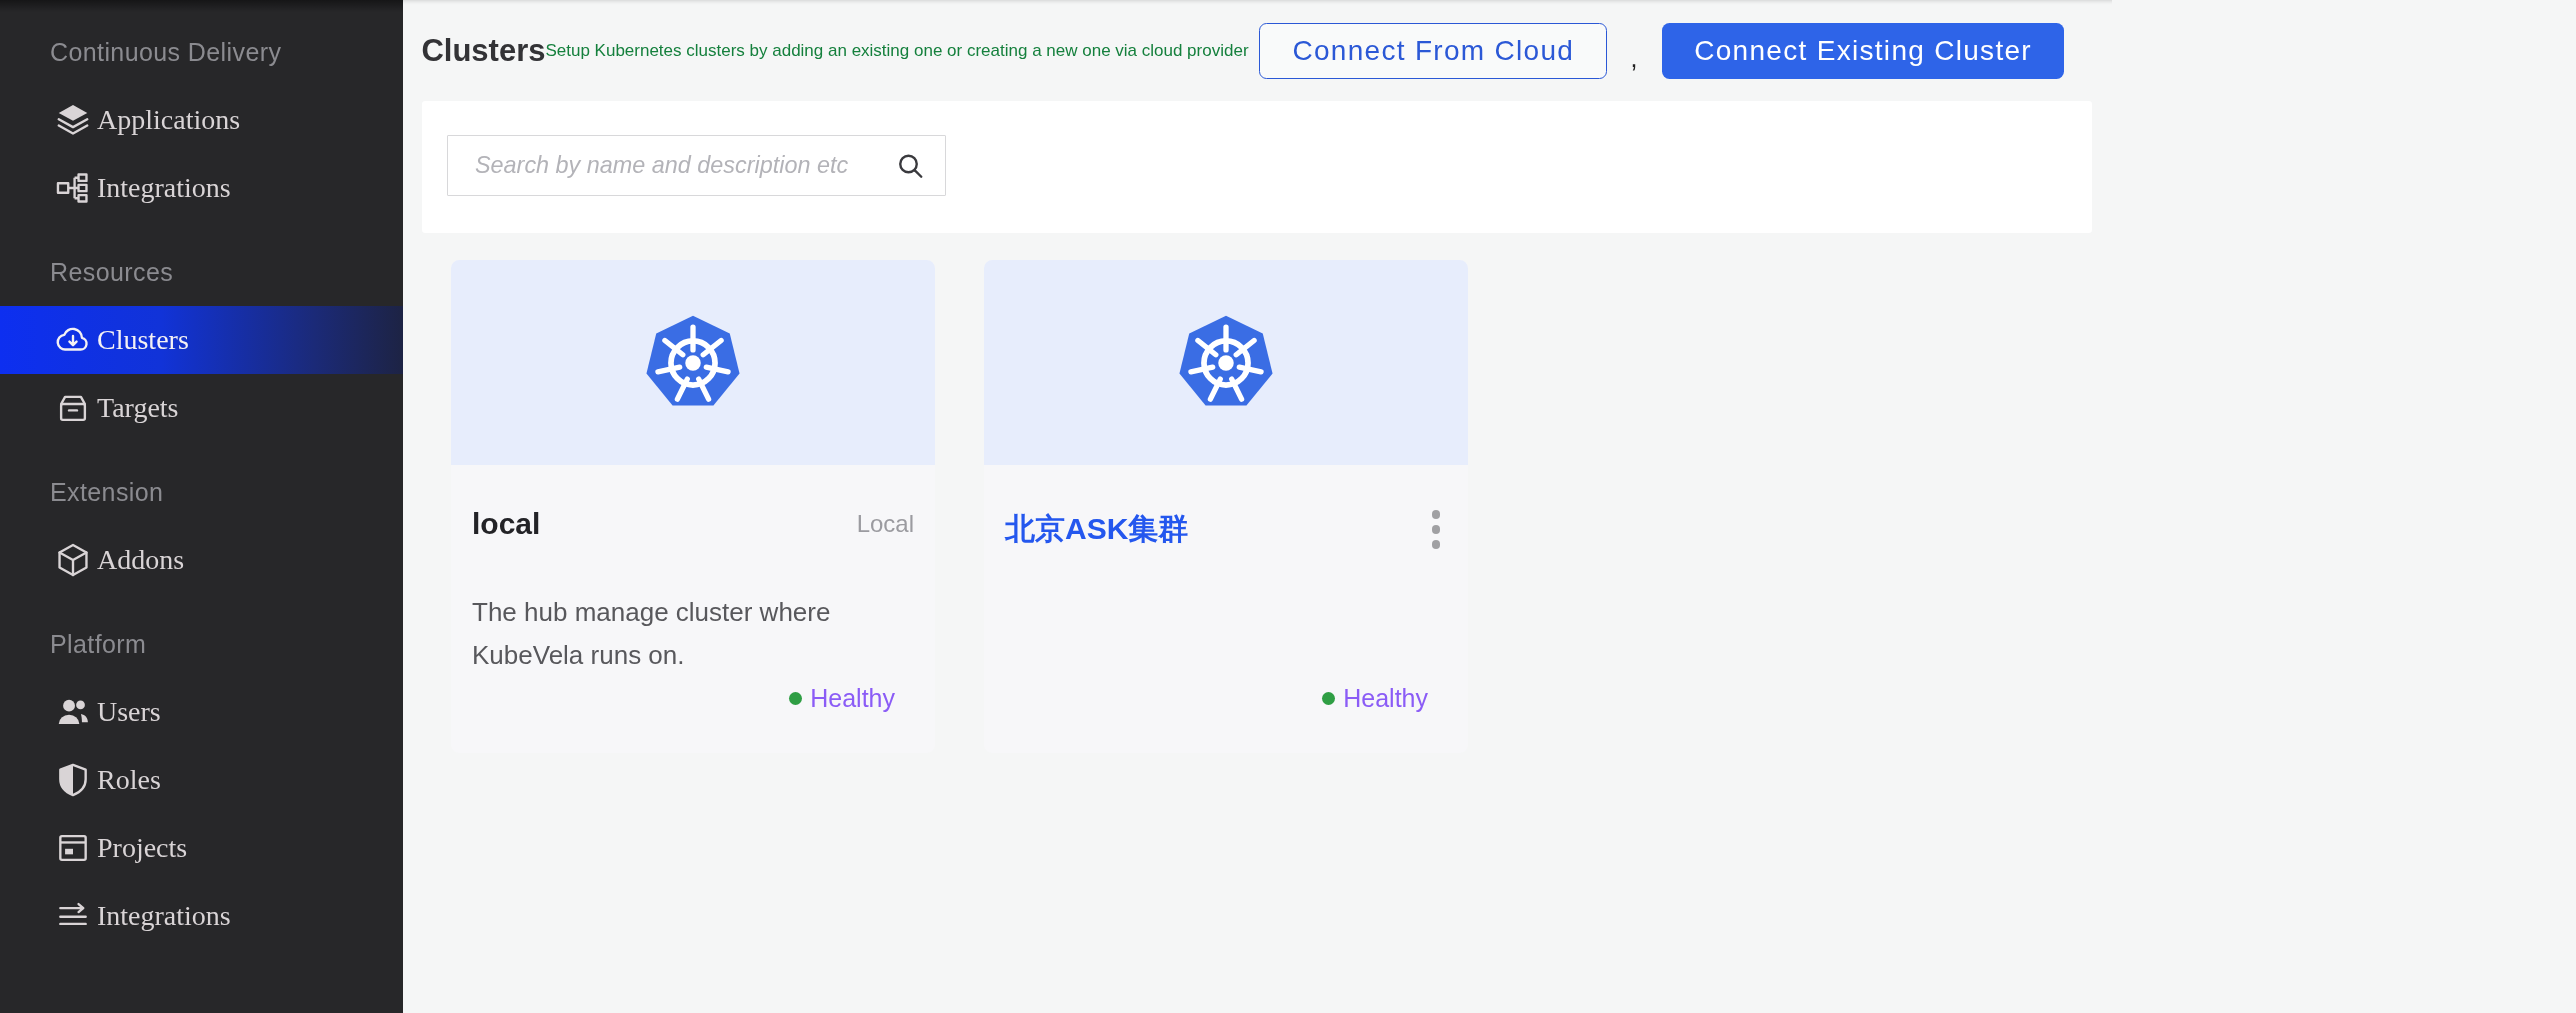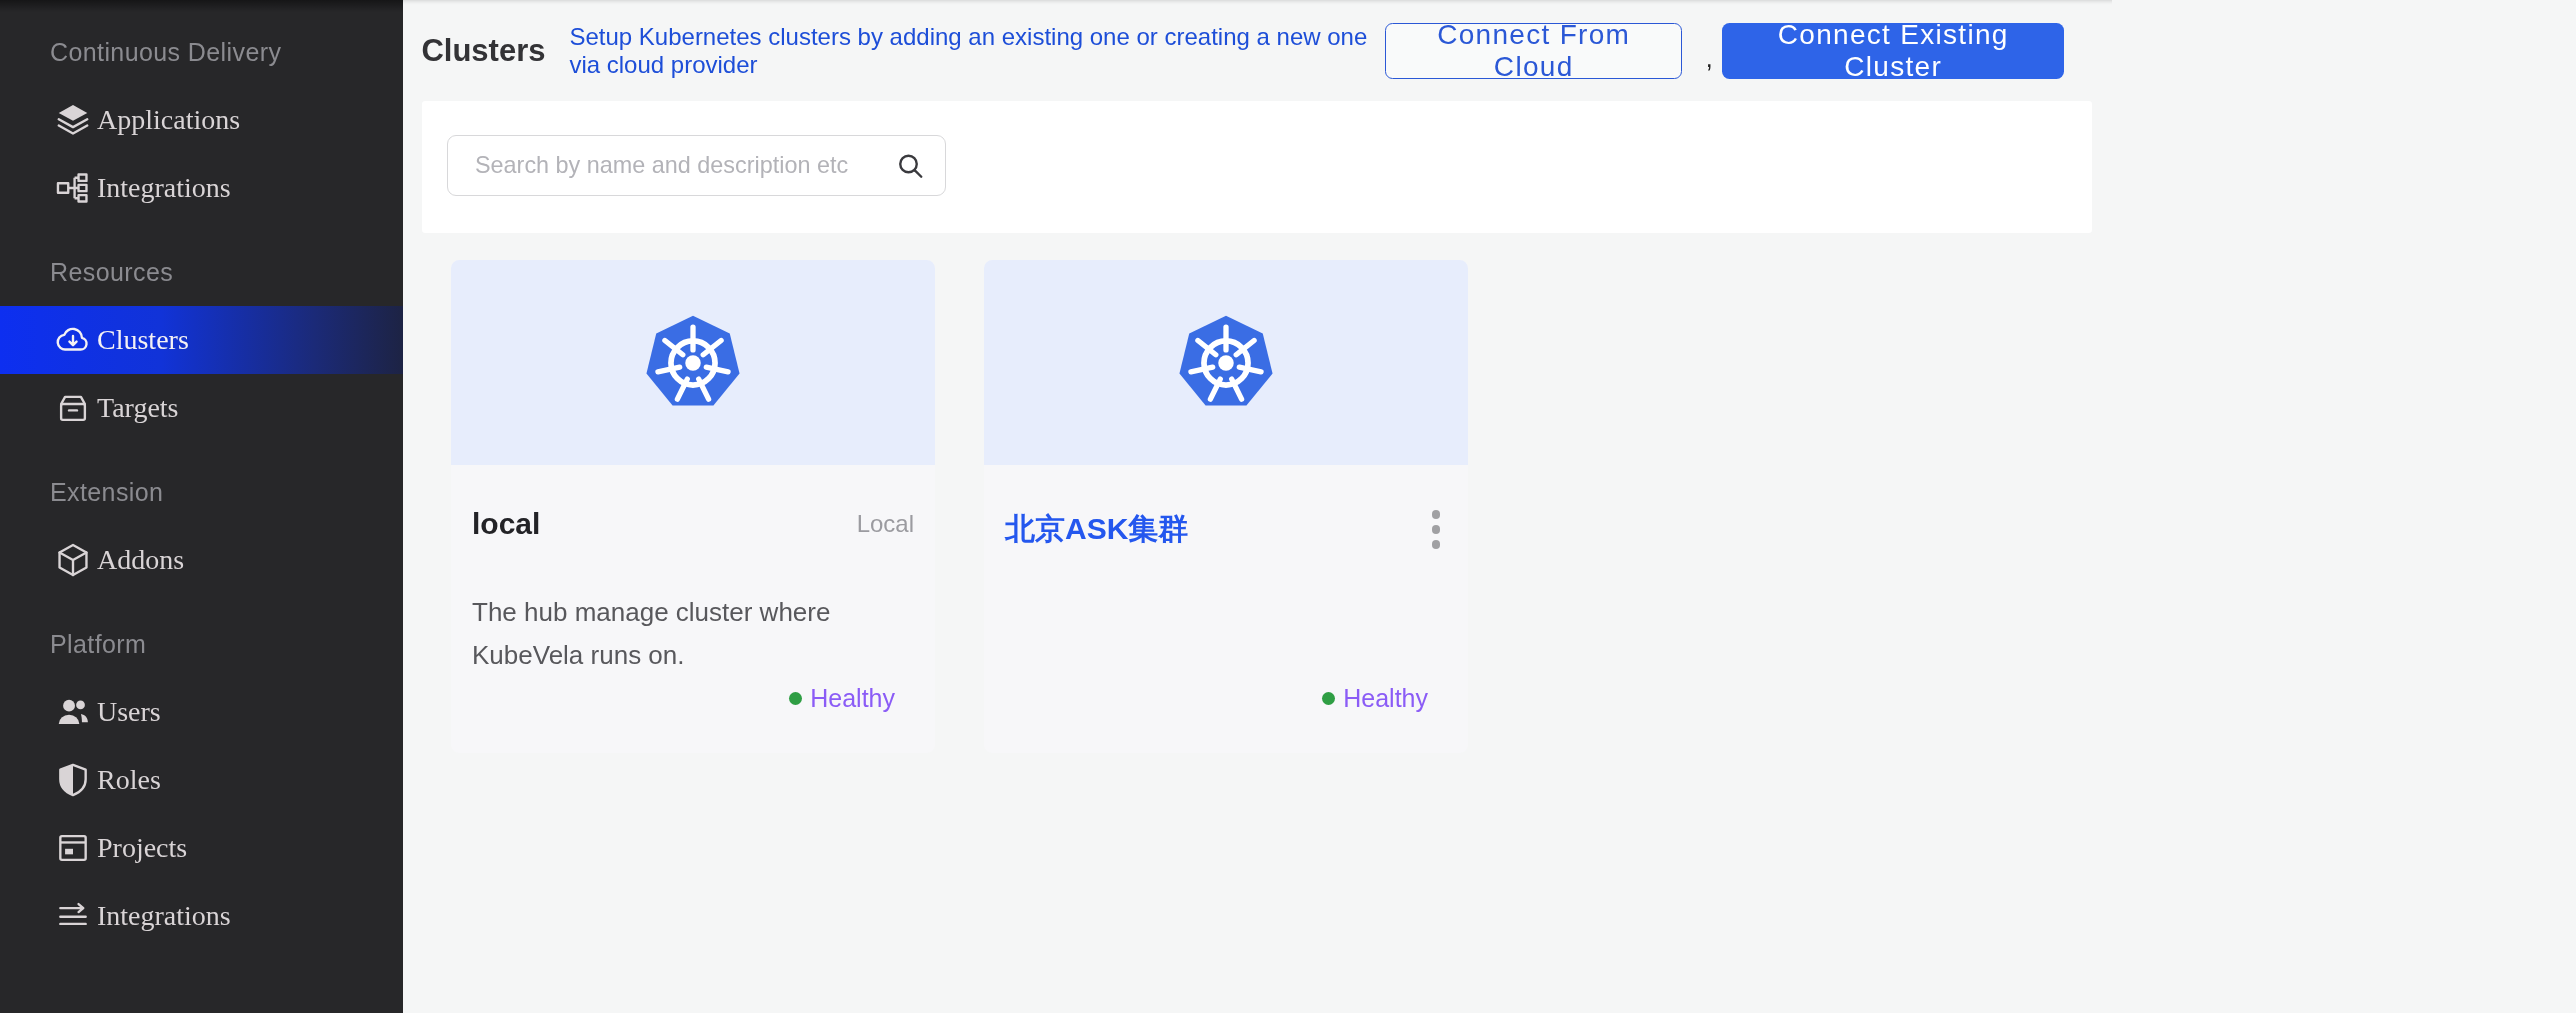--- a/index.html
+++ b/index.html
@@ -48,52 +48,53 @@
     flex: 1; height: 100%;
     background: #f5f6f6;
     box-shadow: inset 0 5.8px 5.8px -5.8px rgba(0,0,0,0.22);
   }
   .page-header {
     height: 101px;
     display: flex; align-items: center;
     padding: 0 48px 0 18.4px;
   }
   .page-title { font-size: 31px; font-weight: bold; color: #333336; }
-  .page-subtitle { margin-left: 24px; font-size: 24px; color: #1d4ed8; }
+  .page-subtitle { font-size: 17px; color: #15803d; }
   .header-spacer { flex: 1; }
   .btn {
     height: 56px; border-radius: 7.5px;
     font-size: 28px; letter-spacing: 1.3px;
     display: inline-flex; align-items: center; justify-content: center;
     padding: 0 32px; cursor: pointer; border: none;
     font-family: "Liberation Sans", sans-serif;
   }
   .btn-outline {
     background: #f9fafa;
     border: 1.7px solid #2b58d6; color: #2b58d6;
   }
   .comma-artifact { font-size: 25px; color: #222; margin: 15px 6.7px 0 23.4px; }
-  .btn-primary { background: #2e64e8; color: #ffffff; margin-left: 3px; }
+  .btn-primary { background: #2e64e8; color: #ffffff; margin-left: 18px; }
 
   
   .search-panel {
     margin: 0 20px 0 19px;
     height: 132px;
     background: #ffffff;
     border-radius: 3.3px;
     padding: 34px 0 0 25px;
   }
   .search-box { position: relative; width: 499px; height: 61px; }
   .search-box input {
     width: 100%; height: 100%;
-    border: 1.7px solid #d8d8da; border-radius: 9px;
+    border: 1.7px solid #d8d8da; border-radius: 1px;
     font-size: 23.4px; color: #333;
     padding: 0 67px 0 27px; outline: none;
     font-family: "Liberation Sans", sans-serif;
     background: #fff;
+    font-style: italic;
   }
   .search-box input::placeholder { color: #b3b3b8; }
   .search-icon-wrap {
     position: absolute; right: 20px; top: 50%; transform: translateY(-50%);
     width: 33px; height: 33px; display: flex; align-items: center; justify-content: center;
     cursor: pointer;
   }
 
   
   .cards-row {

